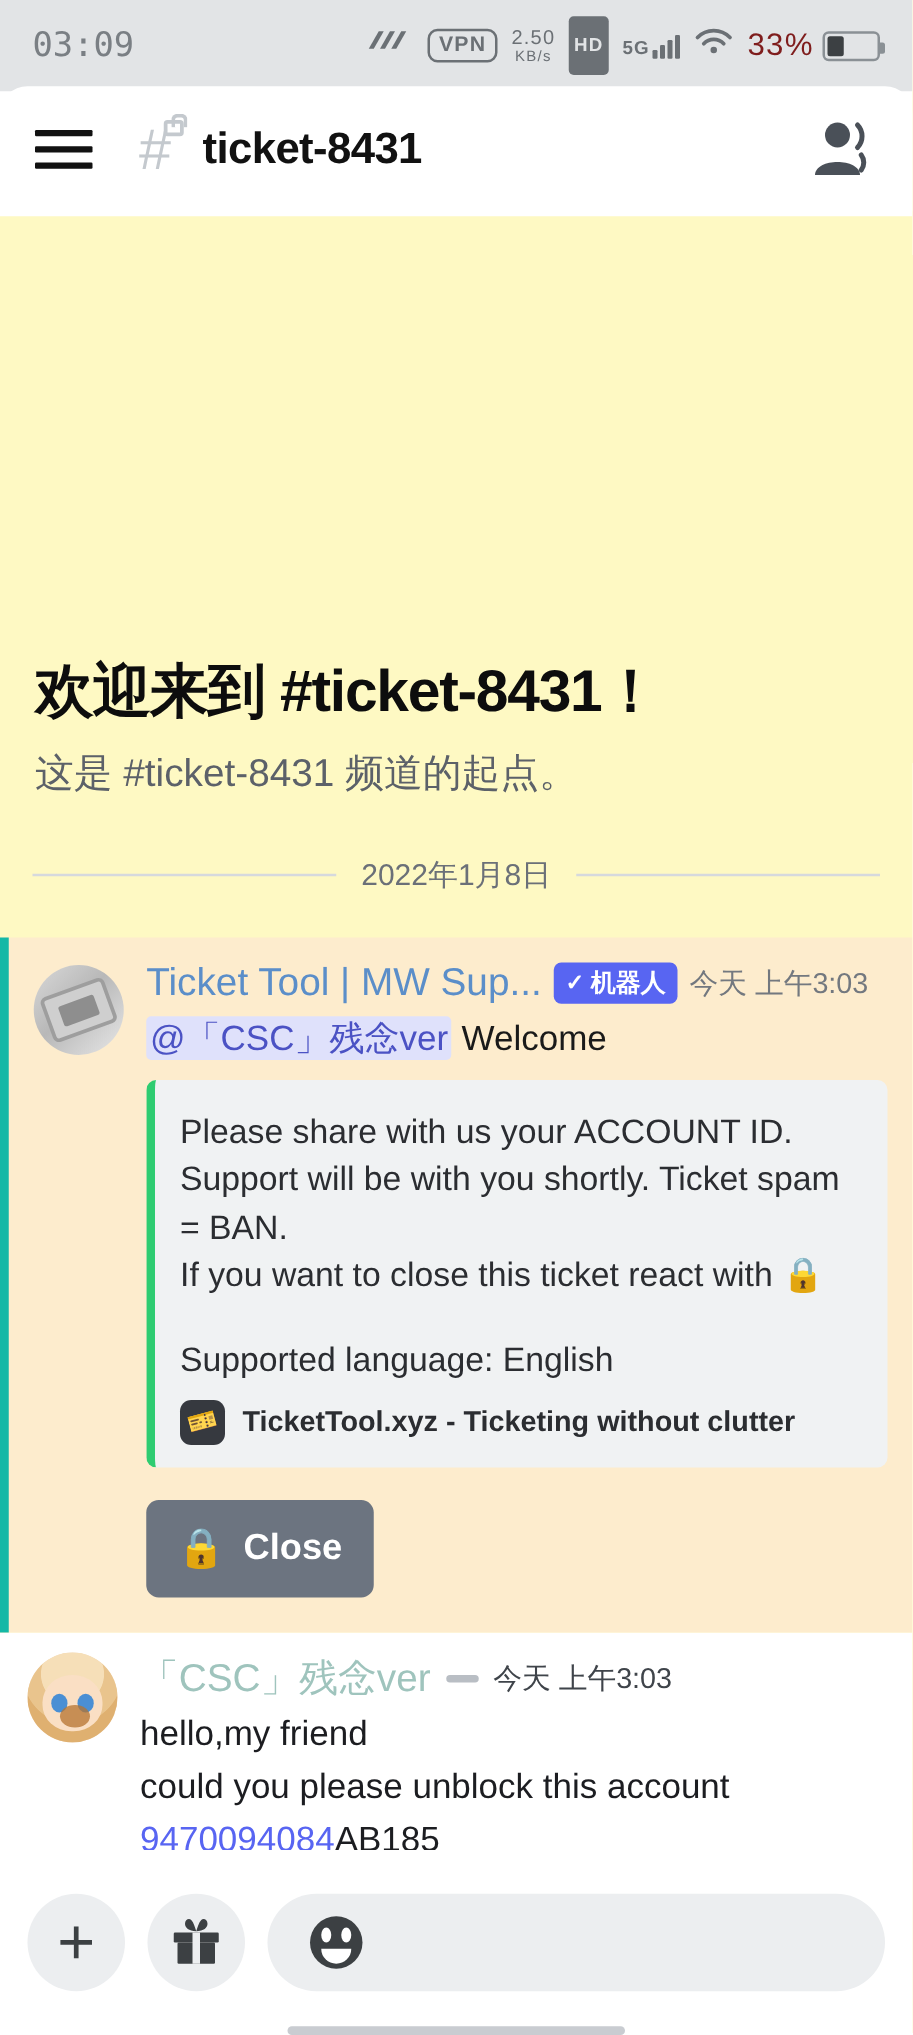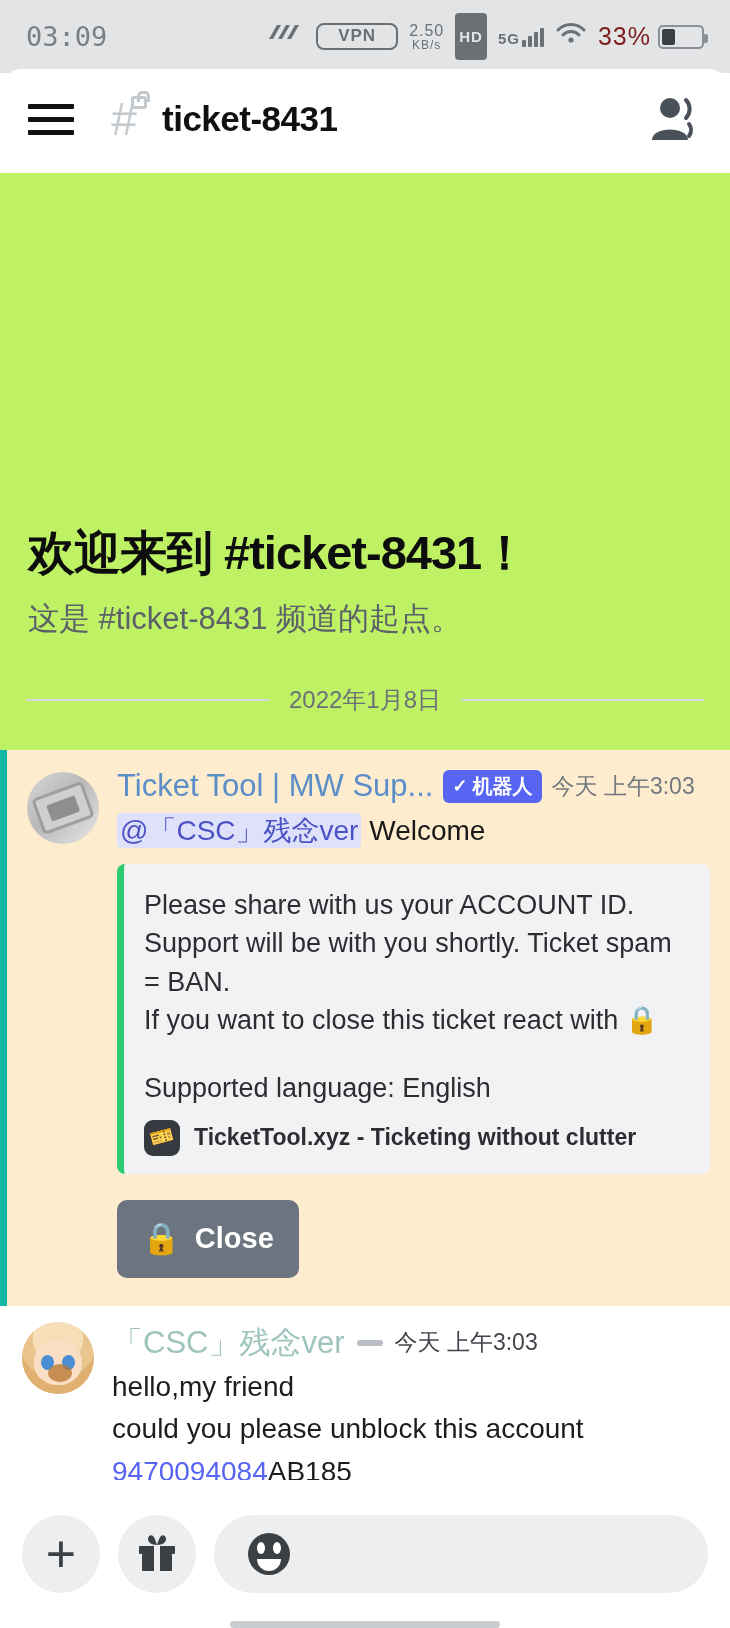--- a/index.html
+++ b/index.html
@@ -44,21 +44,21 @@
   .batt-shell{
     width:46px;height:24px;border:2px solid #8a9095;border-radius:5px;
     position:relative; display:flex; align-items:center; padding:2px;
   }
   .batt-shell::after{
     content:""; position:absolute; right:-6px; top:7px; width:4px;height:9px;
     background:#8a9095; border-radius:0 2px 2px 0;
   }
   .batt-fill{ height:100%; width:33%; background:#3c4043; border-radius:2px;}
   .vpn-box{
-    border:2px solid #6b7075; border-radius:8px; padding:1px 20px;
+    border:2px solid #6b7075; border-radius:8px; padding:1px 7px;
     font-size:17px; font-weight:bold; color:#6b7075; line-height:1.2;
   }
 
   
   .app-header{
     height:100px;
     background:#ffffff;
     border-radius:22px 22px 0 0;
     margin-top:-4px;
     display:flex; align-items:center;
@@ -82,21 +82,21 @@
   }
   .chan-title{
     margin-left:16px; font-size:35px; font-weight:bold; color:#111; letter-spacing:-0.5px;
   }
   .members-btn{ margin-left:auto; width:56px;height:50px; position:relative; cursor:pointer;}
   .members-btn svg{ width:56px; height:50px;}
 
   
   .chat{
     position:absolute; top:173px; left:0; right:0; bottom:148px;
-    background:#bef264; overflow:hidden;
+    background:#fef9c3; overflow:hidden;
   }
   .spacer{ height:353px; }
 
   .welcome{ padding:0 28px; }
   .welcome h1{
     font-size:47px; font-weight:bold; color:#0d0d0d; letter-spacing:-1px; line-height:1.15;
   }
   .welcome p{
     margin-top:18px; font-size:31px; color:#5c6169; font-weight:400;
   }

